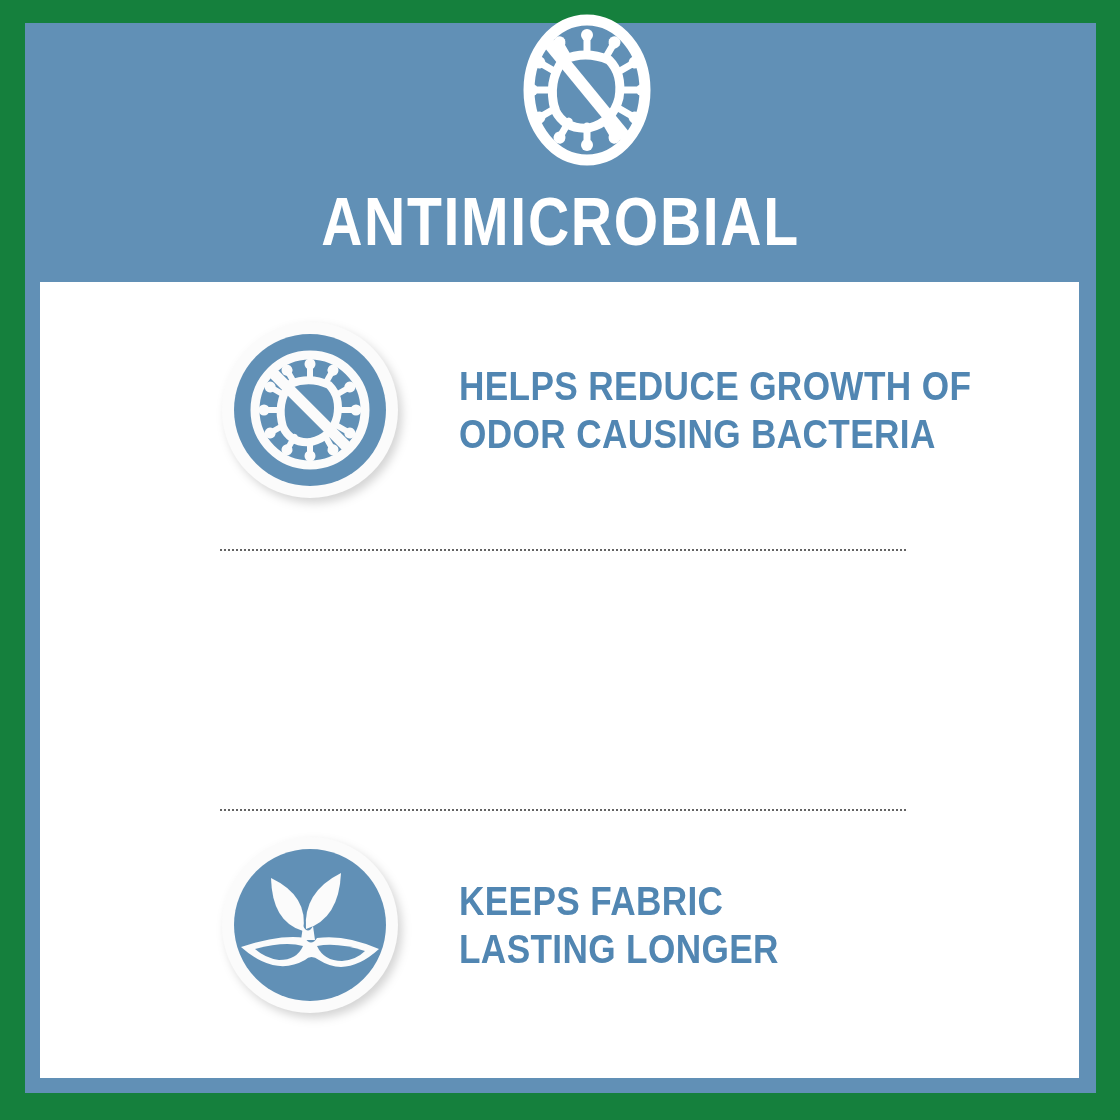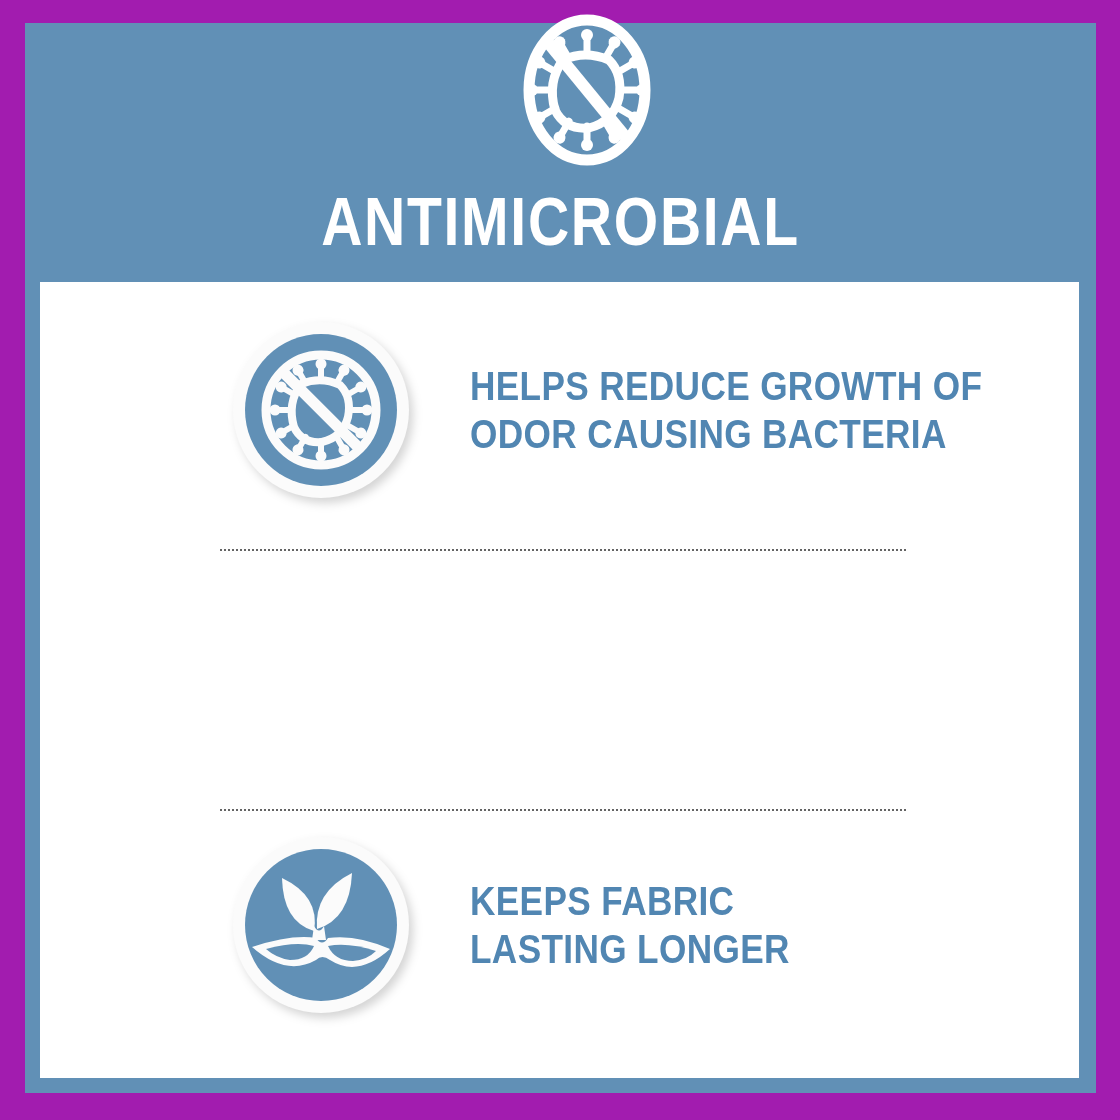--- a/index.html
+++ b/index.html
@@ -10,21 +10,21 @@
   }
   body {
     font-family: "Liberation Sans", sans-serif;
     -webkit-font-smoothing: antialiased;
   }
 
   #infographic {
     position: relative;
     width: 1120px;
     height: 1120px;
-    background: #a21caf;
+    background: #15803d;
     overflow: hidden;
   }
 
   
   .blue-frame {
     position: absolute;
     left: 25px;
     top: 23px;
     width: 1071px;
     height: 1070px;
@@ -83,21 +83,21 @@
     left: 40px;
     top: 282px;
     width: 1039px;
     height: 796px;
     background: #ffffff;
   }
 
   
   .feature-row {
     position: absolute;
-    left: 12px;
+    left: 1px;
     width: 1039px;
     height: 210px;
     display: flex;
     align-items: center;
   }
   .feature-row.row-0 { top: 23px; }
   .feature-row.row-1 { top: 278px; }
   .feature-row.row-2 { top: 538px; }
 
   .feature-icon {

